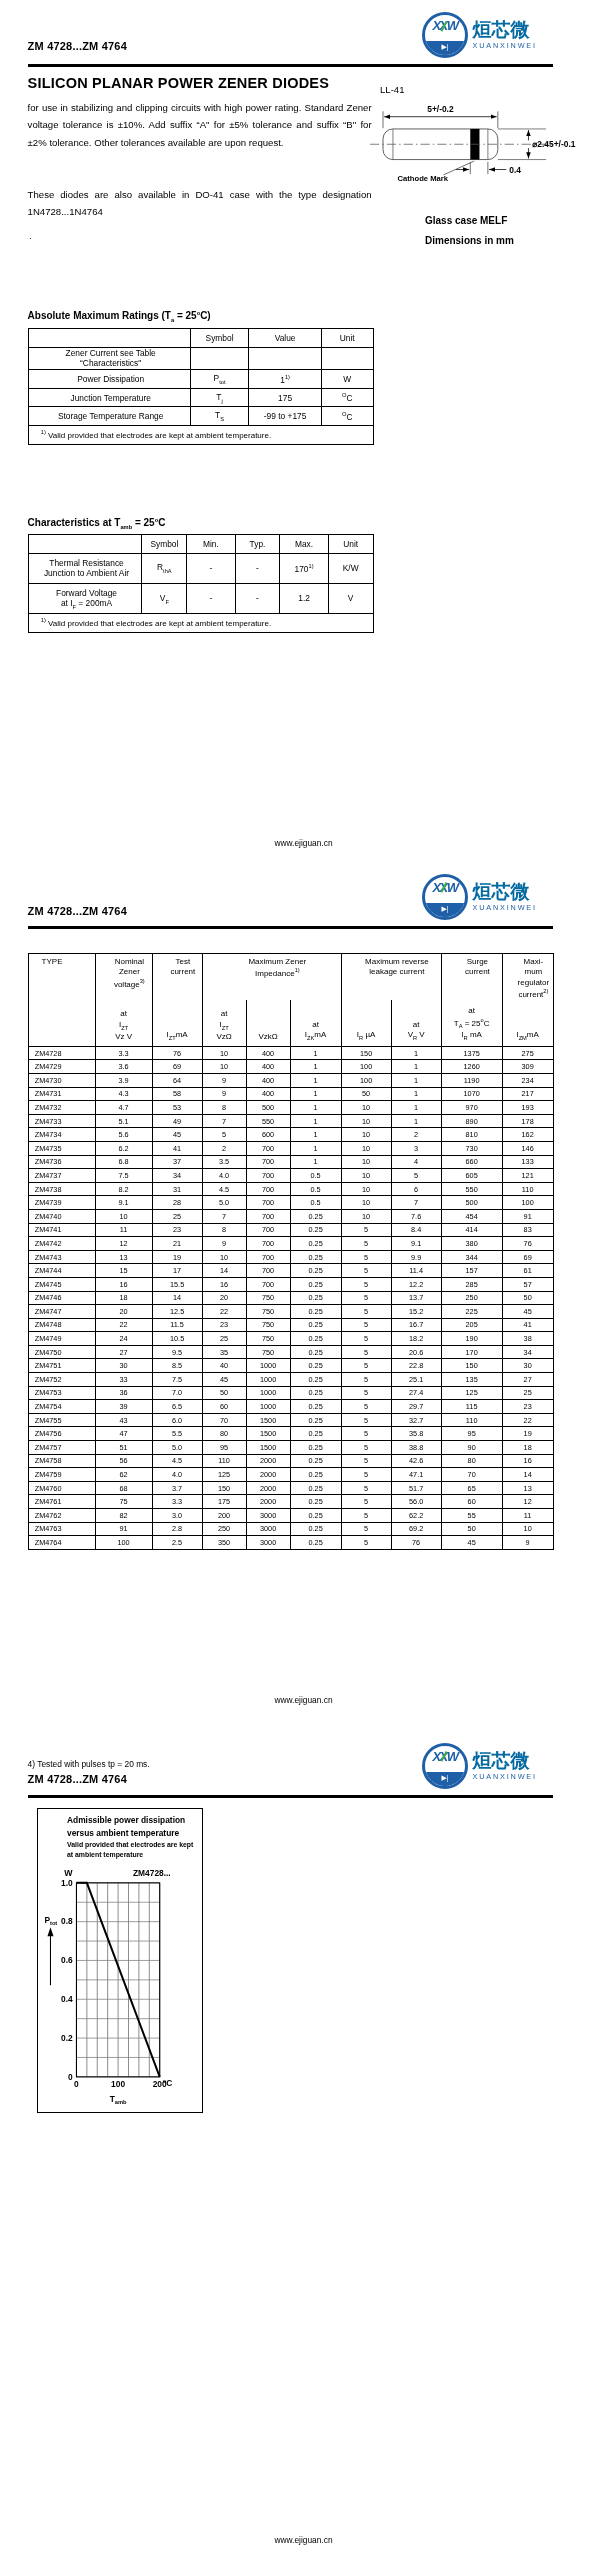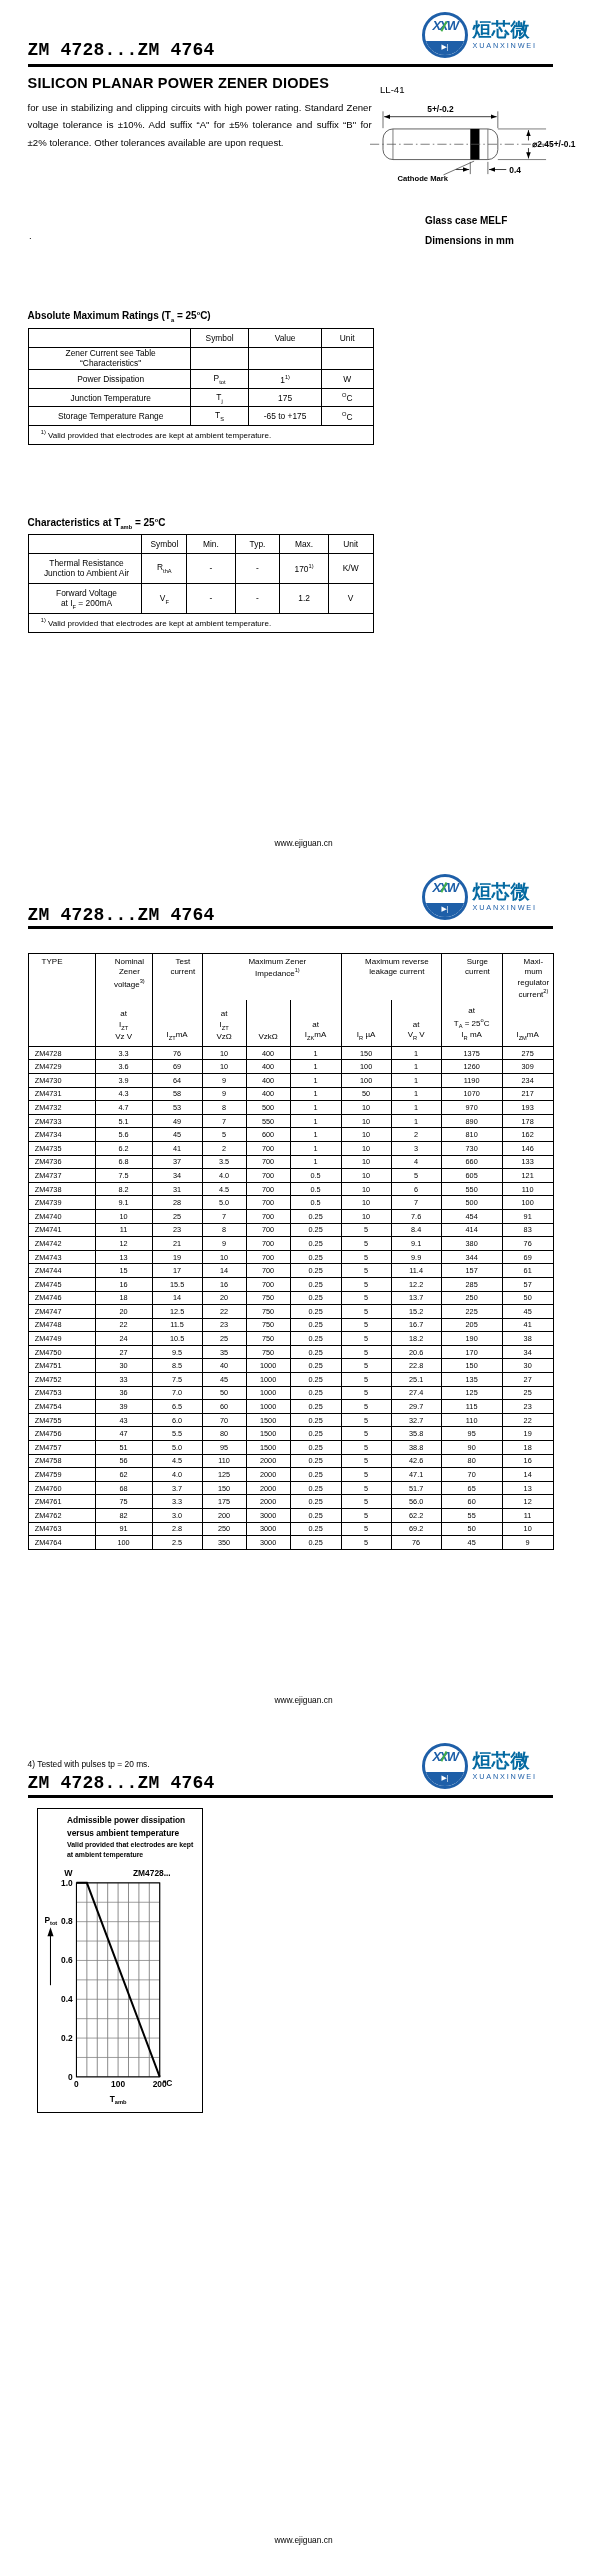--- a/index.html
+++ b/index.html
@@ -1,19 +1,19 @@
 <!DOCTYPE html>
 <html style="--paper: #ffffff; --text: #000000; --accent_blue: #1e5fa8; --accent_green: #3fae49; --grid_gray: #808080;font-size:12.2px"><head>
 <meta charset="utf-8">
 <style>
   html,body{margin:0;padding:0;background:#e8e8e8;}
   #page{position:relative;width:607px;height:2576px;background:var(--paper,#fff);margin:0 auto;
         font-family:"Liberation Sans",sans-serif;color:var(--text,#000);overflow:hidden;}
   .abs{position:absolute;}
-  .doc-title{font-size:18px;font-weight:bold;letter-spacing:0.2px;font-family:Liberation Mono, monospace;}
+  .doc-title{font-size:11px;font-weight:bold;letter-spacing:0.2px;}
   .rule{height:3.1px;background:#000;}
   .main-title{font-size:14.5px;font-weight:bold;letter-spacing:0.2px;}
   .body-text{font-size:9.6px;line-height:1.8;text-align:justify;}
   .section-h{font-size:10px;font-weight:bold;}
   .cap{font-size:10px;font-weight:bold;}
   .footer{width:607px;text-align:center;font-size:8.4px;}
   sup,sub{font-size:5.7px;}
   
   .logo{display:flex;align-items:center;gap:4.6px;}
   .logo-circle{position:relative;width:40px;height:40px;border:3.8px solid var(--accent_blue,#1e5fa8);
@@ -71,20 +71,21 @@
     <div class="logo-text">
       <div class="logo-cn">烜芯微</div>
       <div class="logo-en">XUANXINWEI</div>
     </div>
   </div>
 
   <div class="abs rule" style="left:27.6px;top:64px;width:525px;"></div>
 
   <div class="abs main-title" style="left:27.6px;top:75px;">SILICON PLANAR POWER ZENER DIODES</div>
   <div class="abs body-text" style="left:27.6px;top:99px;width:344px;">for use in stabilizing and clipping circuits with high power rating. Standard Zener voltage tolerance is ±10%. Add suffix “A" for ±5% tolerance and suffix “B" for ±2% tolerance. Other tolerances available are upon request.</div>
+  <div class="abs body-text" style="left:27.6px;top:186px;width:344px;">These diodes are also available in DO-41 case with the type designation 1N4728...1N4764</div>
   <div class="abs body-text" style="left:29px;top:227px;">.</div>
 
   <div class="abs" style="left:380px;top:84px;font-size:9.6px;">LL-41</div>
 
   <svg class="abs" style="left:370px;top:102px;" width="222" height="96" viewBox="0 0 290 125">
     <defs>
       <marker id="arrR" markerWidth="9" markerHeight="8" refX="8" refY="3" orient="auto">
         <path d="M0,0 L8,3 L0,6 Z" fill="#000"></path>
       </marker>
     </defs>
@@ -148,21 +149,21 @@
       </tr>
         <tr>
         <td class="left">Junction Temperature</td>
         <td>T<sub>j</sub></td>
         <td>175</td>
         <td><sup>O</sup>C</td>
       </tr>
         <tr>
         <td class="left">Storage Temperature Range</td>
         <td>T<sub>S</sub></td>
-        <td>-65 to +175</td>
+        <td>-99 to +175</td>
         <td><sup>O</sup>C</td>
       </tr>
       </tbody>
     <tfoot>
       <tr>
         <td class="note-cell" colspan="4"><sup>1)</sup> Valid provided that electrodes are kept at ambient temperature.</td>
       </tr>
     </tfoot>
   </table>
 

